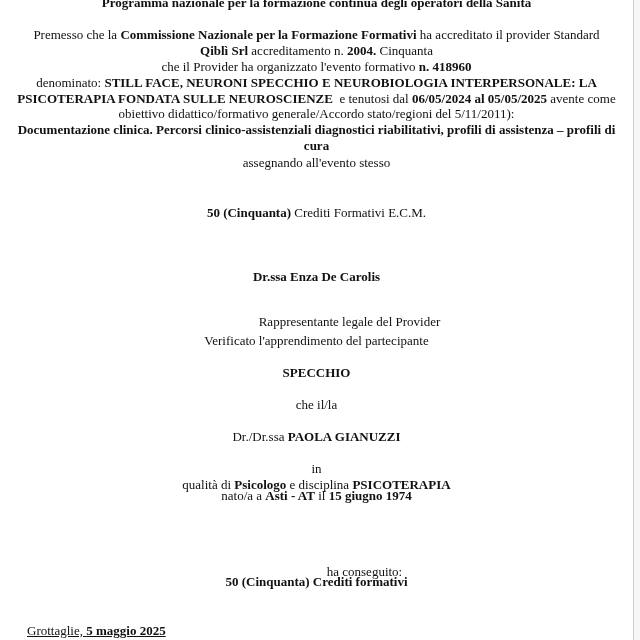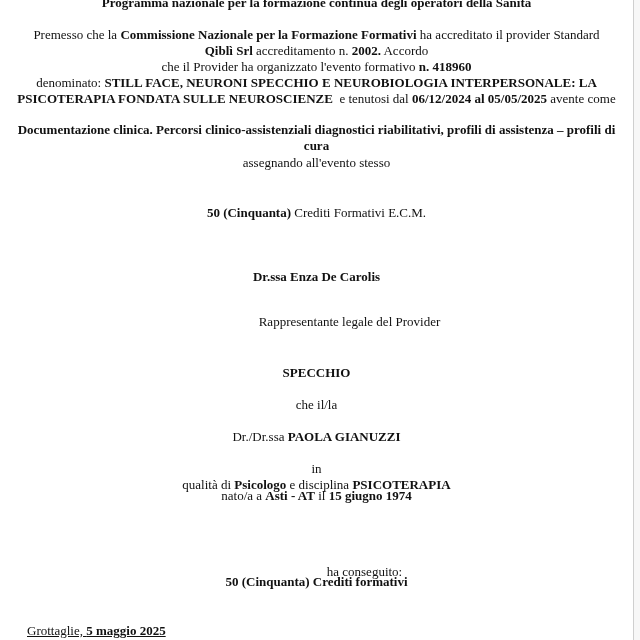--- a/index.html
+++ b/index.html
@@ -64,35 +64,38 @@
 
   <div class="line" style="top:-5px;">
     <b>Programma nazionale per la formazione continua degli operatori della Sanità</b>
   </div>
 
   <div class="line" style="top:27px;">
     <span>Premesso che la </span><b>Commissione Nazionale per la Formazione Formativi</b><span> ha accreditato il provider Standard</span>
   </div>
 
   <div class="line" style="top:43px;">
-    <b>Qiblì Srl</b><span> accreditamento n. </span><b>2002.</b><span> Accordo</span>
+    <b>Qiblì Srl</b><span> accreditamento n. </span><b>2004.</b><span> Cinquanta</span>
   </div>
 
   <div class="line" style="top:59px;">
     <span>che il Provider ha organizzato l'evento formativo </span><b>n. 418960</b>
   </div>
 
   <div class="line" style="top:75px;">
     <span>denominato: </span><b>STILL FACE, NEURONI SPECCHIO E NEUROBIOLOGIA INTERPERSONALE: LA</b>
   </div>
 
   <div class="line" style="top:91px;">
-    <b>PSICOTERAPIA FONDATA SULLE NEUROSCIENZE</b><span style="white-space:pre">  e tenutosi dal </span><b>06/12/2024</b><b> al </b><b>05/05/2025</b><span> avente come</span>
+    <b>PSICOTERAPIA FONDATA SULLE NEUROSCIENZE</b><span style="white-space:pre">  e tenutosi dal </span><b>06/05/2024</b><b> al </b><b>05/05/2025</b><span> avente come</span>
   </div>
 
+  <div class="line" style="top:106px;">
+    <span>obiettivo didattico/formativo generale/Accordo stato/regioni del 5/11/2011):</span>
+  </div>
 
   <div class="line" style="top:122px;">
     <b>Documentazione clinica. Percorsi clinico-assistenziali diagnostici riabilitativi, profili di assistenza – profili di</b>
   </div>
 
   <div class="line" style="top:155px;">
     <span>assegnando all'evento stesso</span>
   </div>
 
   <div class="line" style="top:138px;">
@@ -105,20 +108,23 @@
 
 
   <div class="line" style="top:269px;">
     <b>Dr.ssa Enza De Carolis</b>
   </div>
 
   <div class="line" style="top:314px;padding-left:33px;">
     <span>Rappresentante legale del Provider</span>
   </div>
 
+  <div class="line" style="top:333px;">
+    <span>Verificato l'apprendimento del partecipante</span>
+  </div>
 
   <div class="line" style="top:365px;">
     <b>SPECCHIO</b>
   </div>
 
   <div class="line" style="top:397px;">
     <span>che il/la</span>
   </div>
 
   <div class="line" style="top:429px;">

